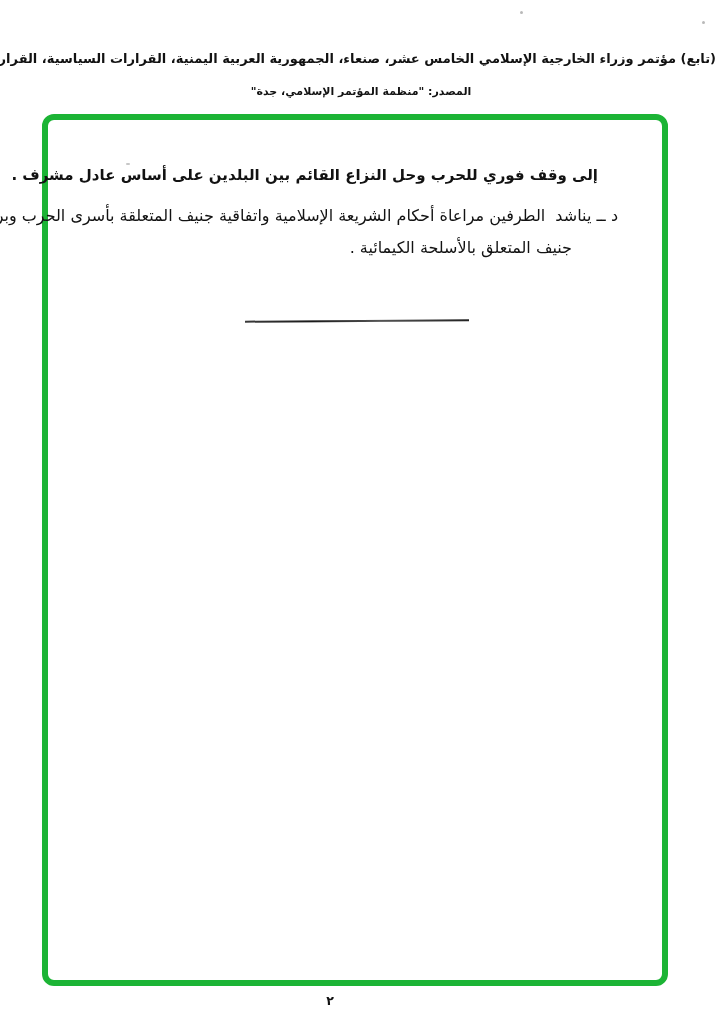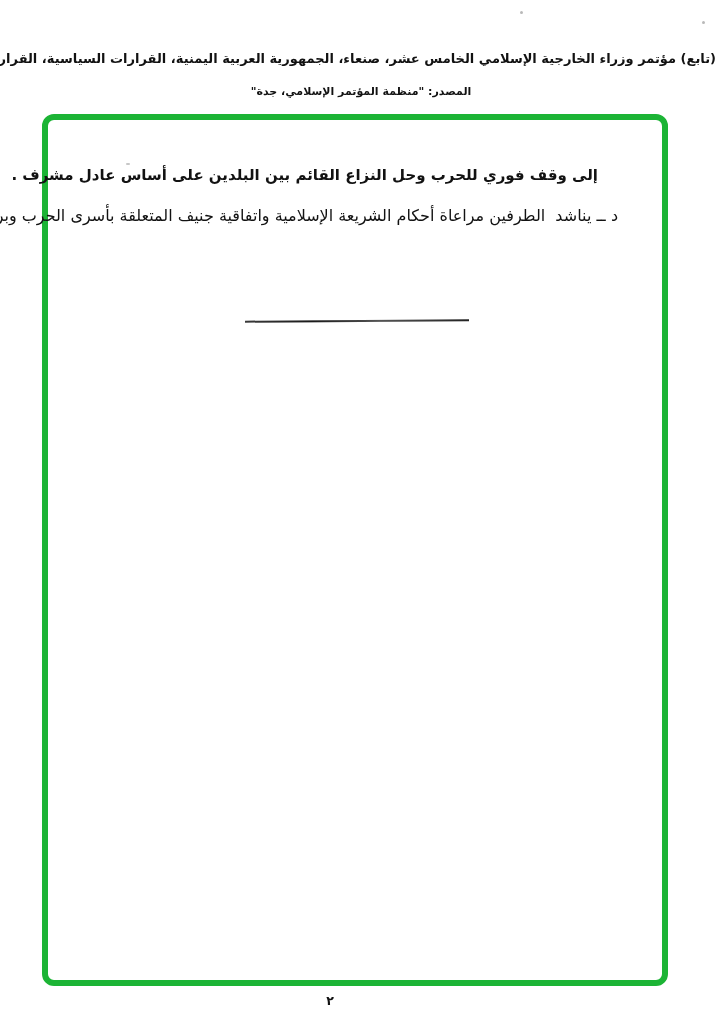--- a/index.html
+++ b/index.html
@@ -91,20 +91,21 @@
   <div class="hdr1">(تابع) مؤتمر وزراء الخارجية الإسلامي الخامس عشر، صنعاء، الجمهورية العربية اليمنية، القرارات السياسية، القرار الرقم ١٥/١٢-س</div>
 
   <div class="hdr2">المصدر:  "منظمة المؤتمر الإسلامي، جدة"</div>
 
   <div class="green-box"></div>
 
   <div class="arline clause-cont">إلى وقف فوري للحرب وحل النزاع القائم بين البلدين على أساس عادل مشرف .</div>
 
   <div class="arline clause-d1">د ــ يناشد  الطرفين مراعاة أحكام الشريعة الإسلامية واتفاقية جنيف المتعلقة بأسرى الحرب وبروتوكول</div>
 
+  <div class="arline clause-d2">جنيف المتعلق بالأسلحة الكيمائية .</div>
 
   <div class="divider"></div>
 
   <div class="speck s1"></div>
   <div class="speck s2"></div>
   <div class="speck s3"></div>
 
   <div class="pagenum">٢</div>
 
 </div>

